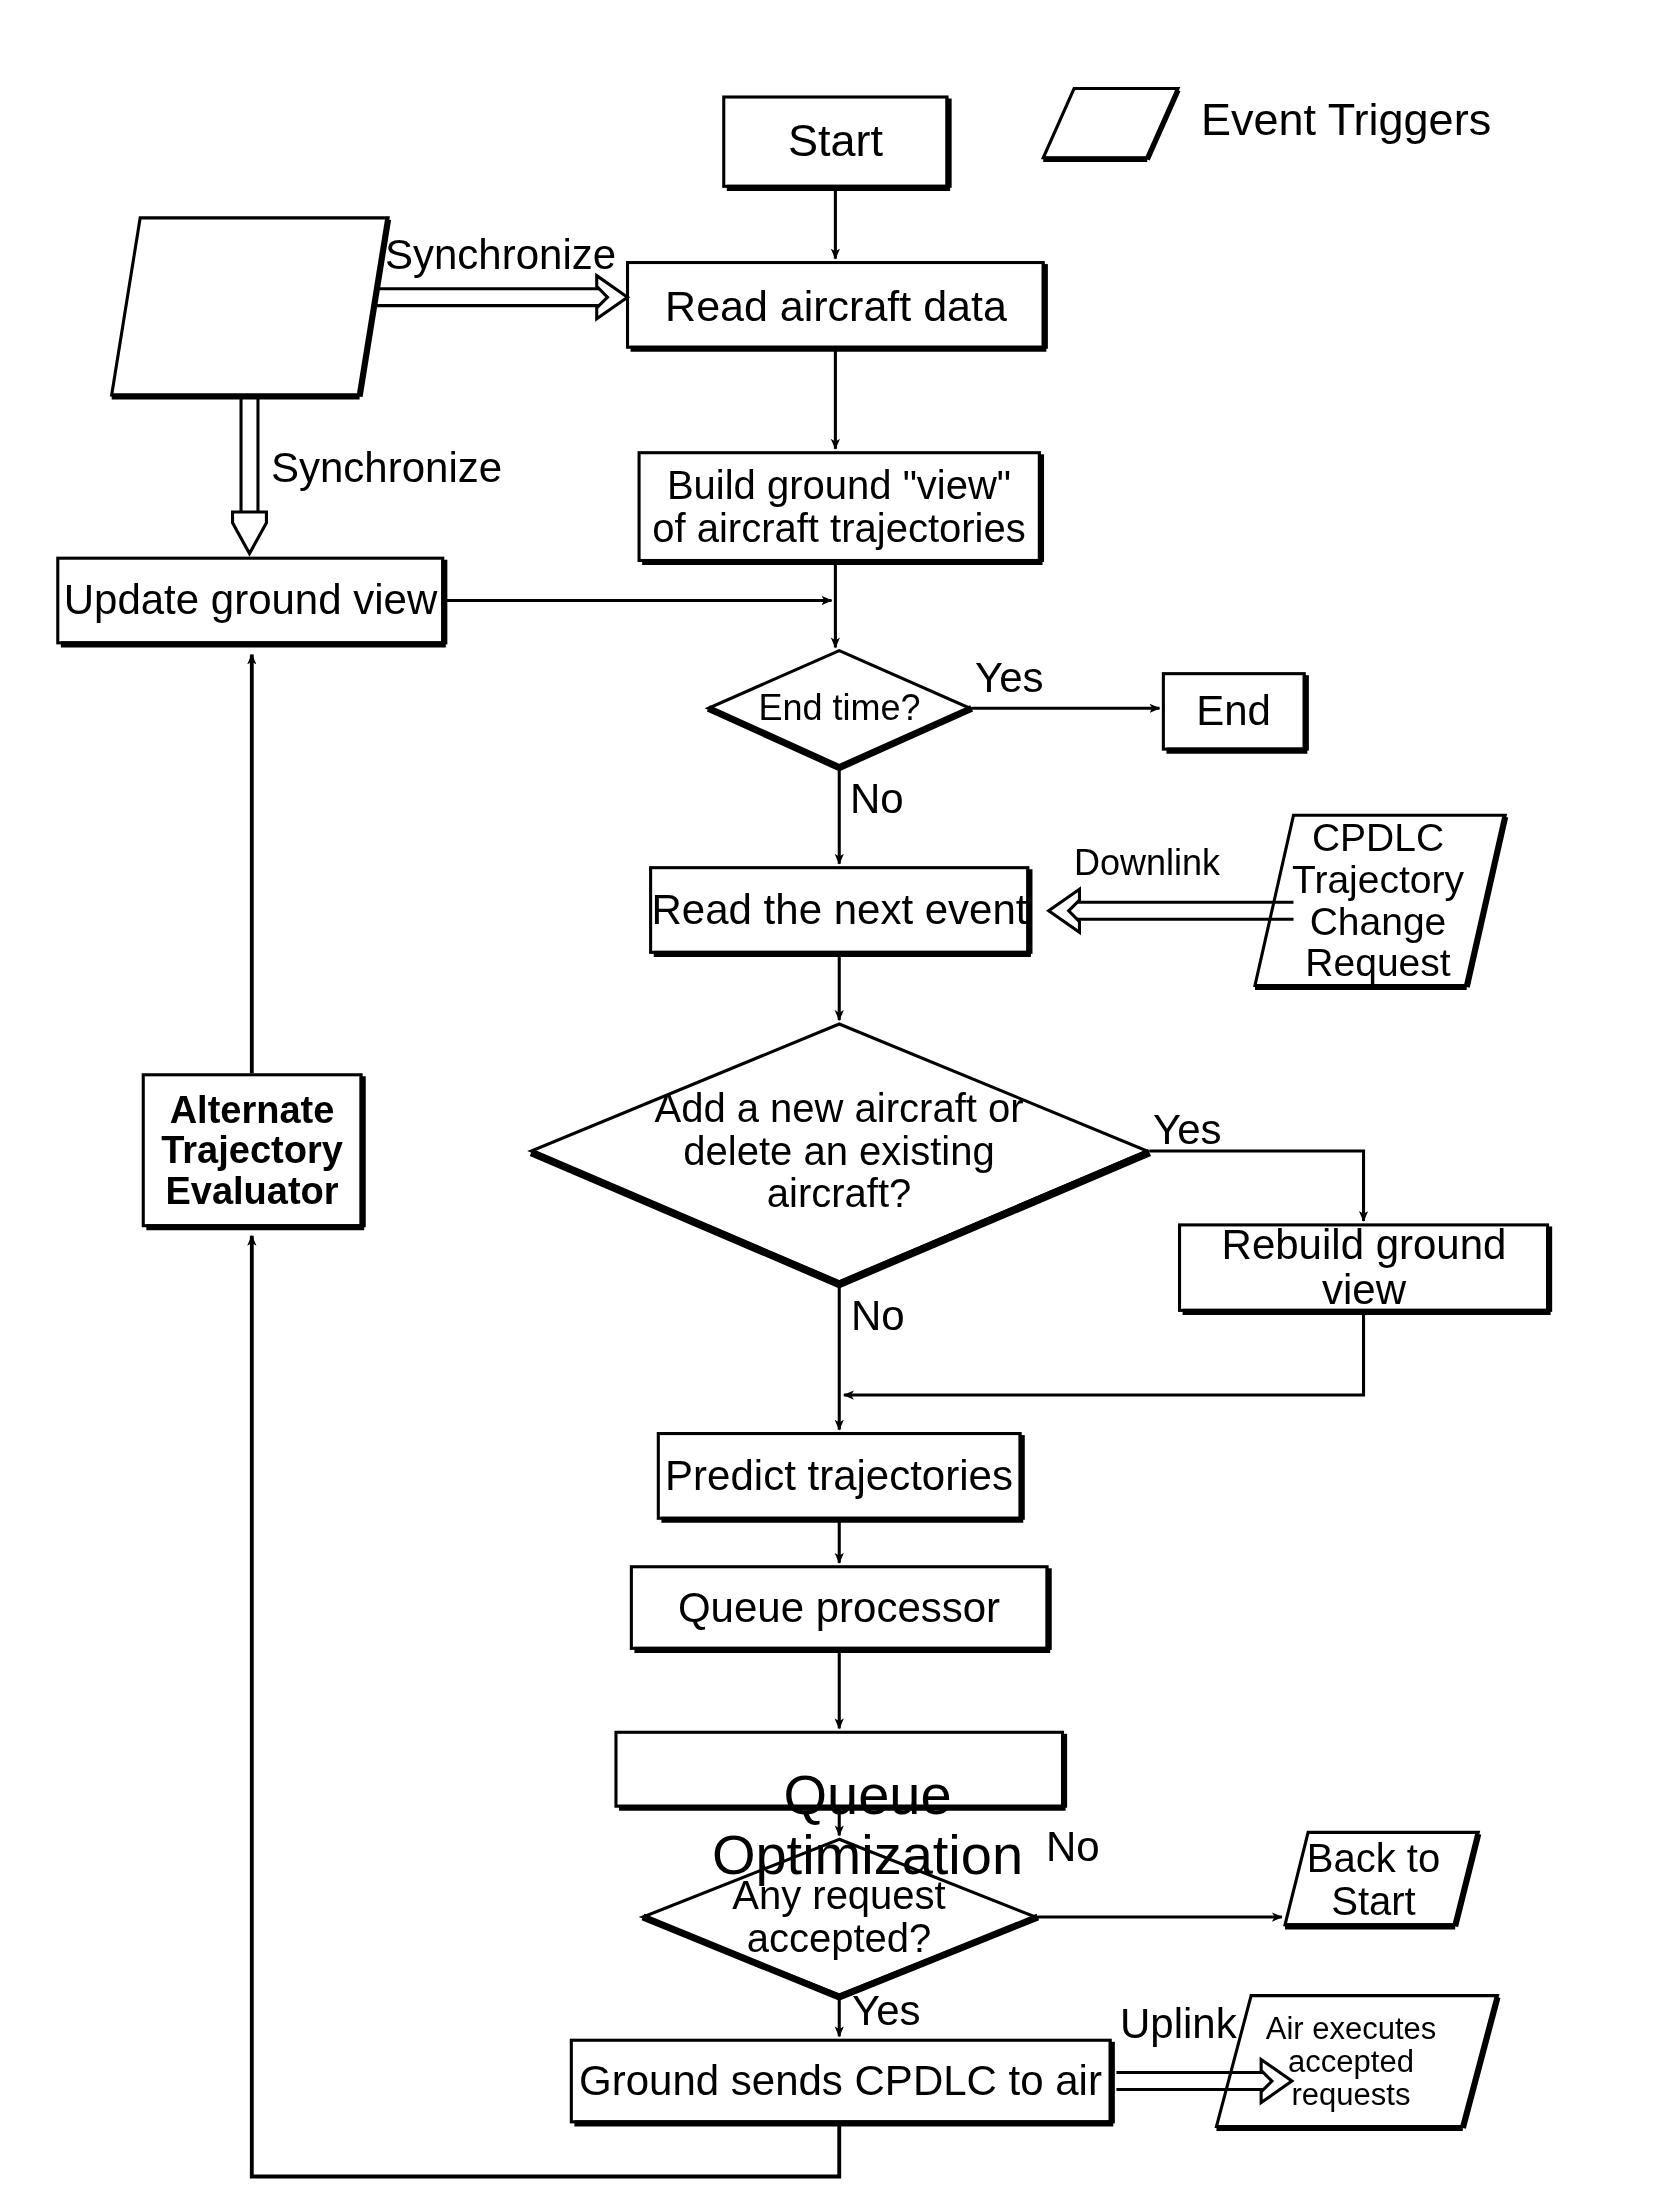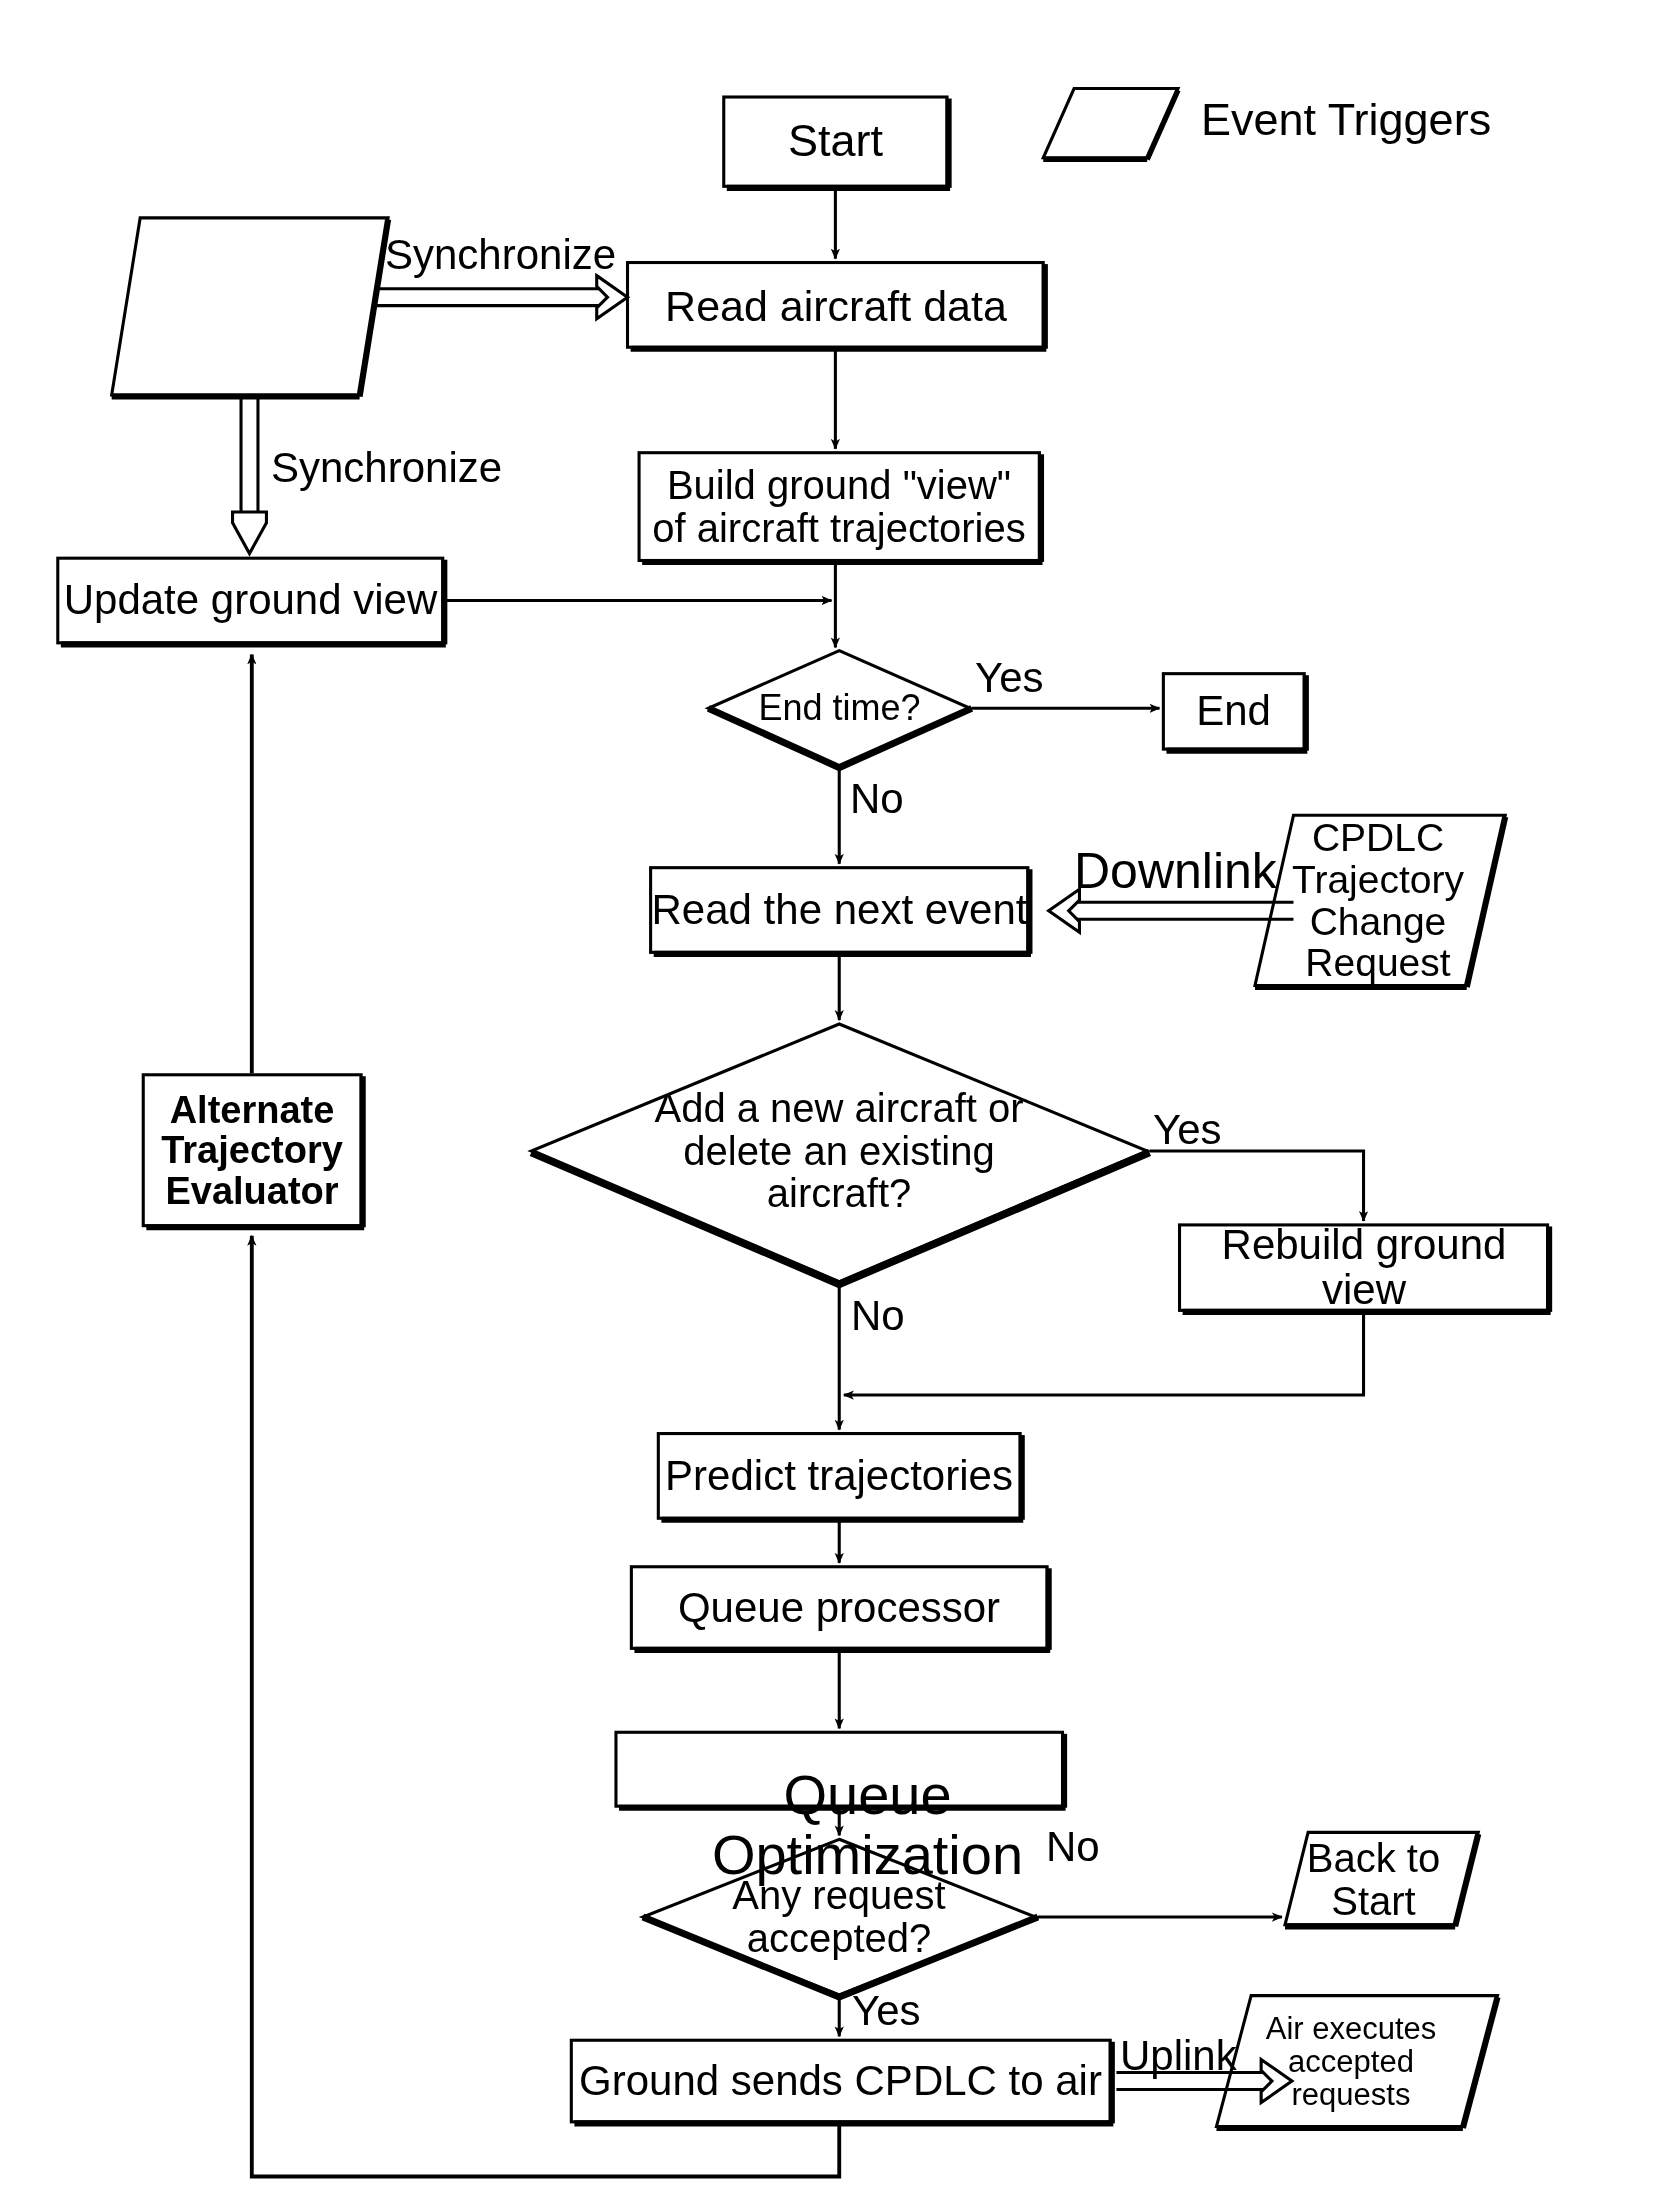--- a/index.html
+++ b/index.html
@@ -293,26 +293,26 @@
 requests</div>
 
   <div class="edge-label" style="left:385px; top:231px; font-size:42px;">Synchronize</div>
 
   <div class="edge-label" style="left:271px; top:444px; font-size:42px;">Synchronize</div>
 
   <div class="edge-label" style="left:975px; top:654px; font-size:42px;">Yes</div>
 
   <div class="edge-label" style="left:850px; top:775px; font-size:42px;">No</div>
 
-  <div class="edge-label" style="left:1074px; top:842px; font-size:50px;">Downlink</div>
+  <div class="edge-label" style="left:1074px; top:842px; font-size:36px;">Downlink</div>
 
   <div class="edge-label" style="left:1153px; top:1106px; font-size:42px;">Yes</div>
 
   <div class="edge-label" style="left:851px; top:1292px; font-size:42px;">No</div>
 
   <div class="edge-label" style="left:1046px; top:1823px; font-size:42px;">No</div>
 
   <div class="edge-label" style="left:852px; top:1987px; font-size:42px;">Yes</div>
 
-  <div class="edge-label" style="left:1120px; top:2000px; font-size:42px;margin-top:32px;">Uplink</div>
+  <div class="edge-label" style="left:1120px; top:2000px; font-size:42px;">Uplink</div>
 
 </div>
 
 
 </body></html>

